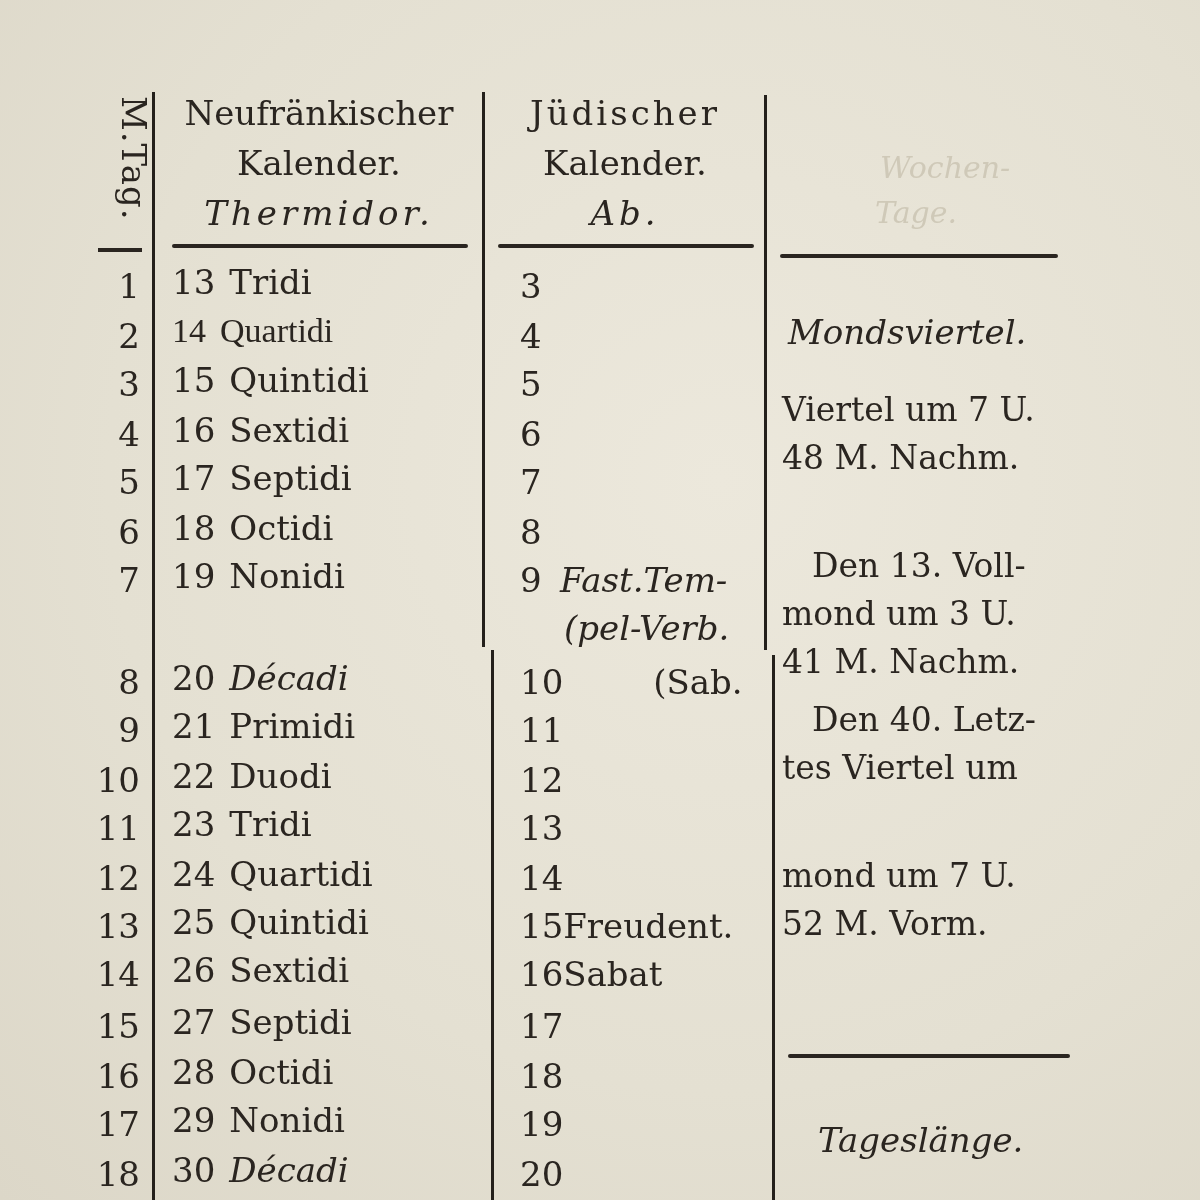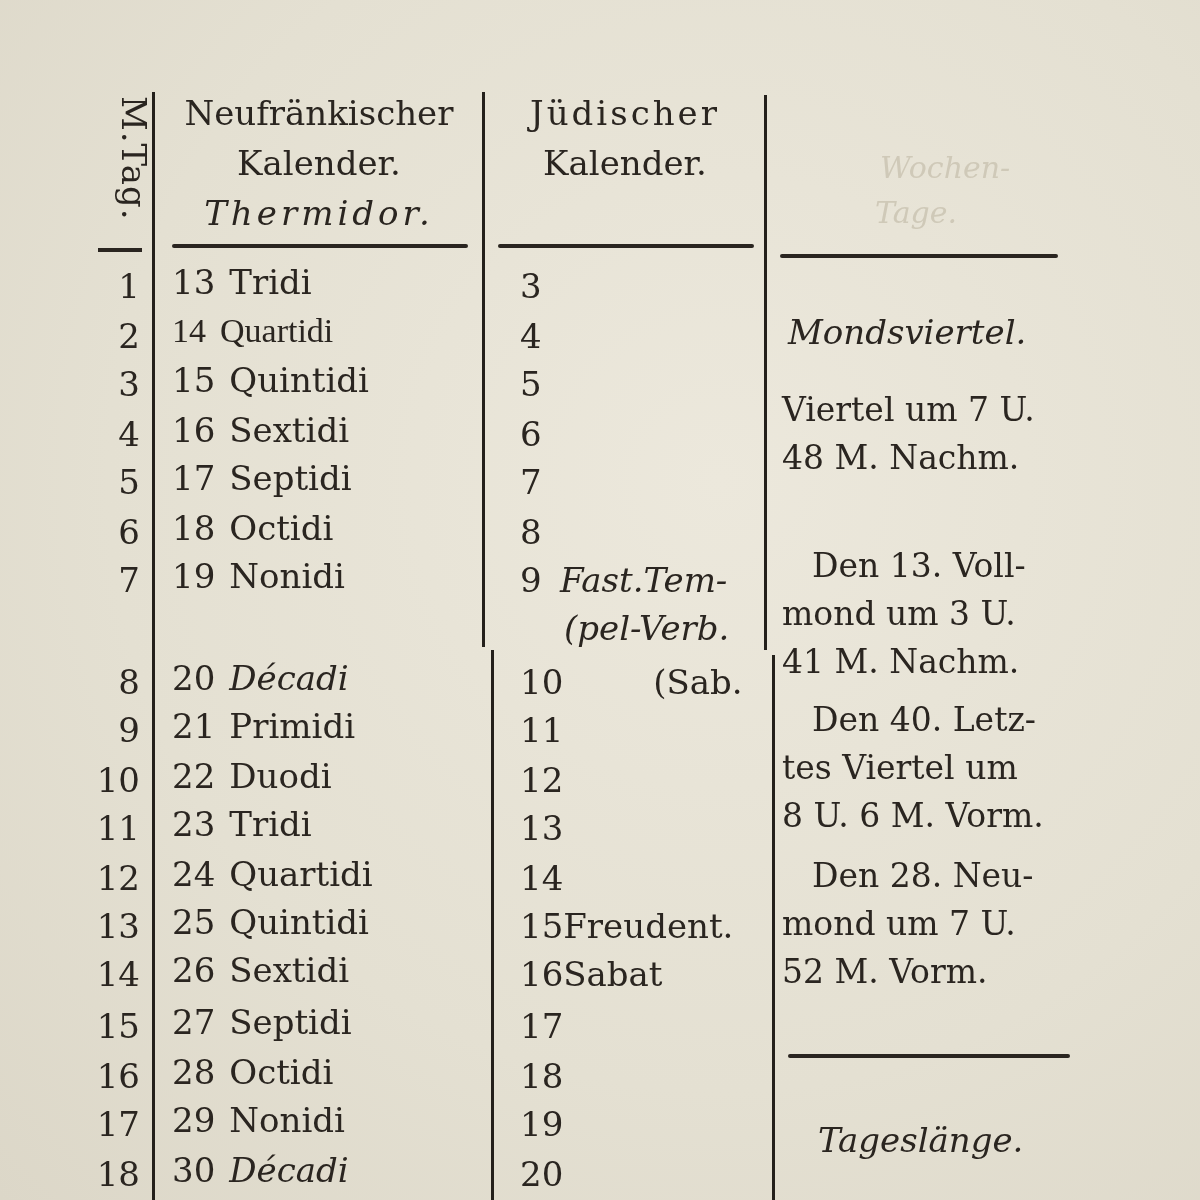--- a/index.html
+++ b/index.html
@@ -49,20 +49,21 @@
 <div class="hdr" style="left:160px; top:88px; width:318px;">
   <div>Neufränkischer</div>
   <div>Kalender.</div>
   <div class="it">Thermidor.</div>
 </div>
 <div class="hrule" style="left:172px; top:244px; width:296px;"></div>
 
 <div class="hdr" style="left:490px; top:88px; width:270px; letter-spacing:3px;">
   <div>Jüdischer</div>
   <div style="letter-spacing:0">Kalender.</div>
+  <div class="it">Ab.</div>
 </div>
 <div class="hrule" style="left:498px; top:244px; width:256px;"></div>
 
 <div class="hrule" style="left:780px; top:254px; width:278px;"></div>
 
 <div id="rows">
     <div class="row mday" style="top: 266px;">1</div>
     <div class="row fr" style="top: 262px;"><span>13</span><span style="margin-left: 14px;">Tridi</span></div>
     <div class="row jd" style="top: 266px;"><span style="display: inline-block; min-width: 36px;">3</span><span></span></div>
     <div class="row mday" style="top: 316px;">2</div>
@@ -128,22 +129,20 @@
   <div>48 M. Nachm.</div>
 </div>
 <div class="moon" style="top:542px;">
   <div class="ind">Den 13. Voll-</div>
   <div>mond um  3 U.</div>
   <div>41 M. Nachm.</div>
 </div>
 <div class="moon" style="top:696px;">
   <div class="ind">Den 40. Letz-</div>
   <div>tes Viertel um</div>
-  <div>8 U. 6 M. Vorm.</div>
 </div>
 <div class="moon" style="top:852px;">
-  <div class="ind">Den 28. Neu-</div>
   <div>mond um  7 U.</div>
   <div>52 M. Vorm.</div>
 </div>
 
 <div class="hrule" style="left:788px; top:1054px; width:282px;"></div>
 <div class="abs title-it" style="left:818px; top:1120px;">Tageslänge.</div>
 
 </body></html>

